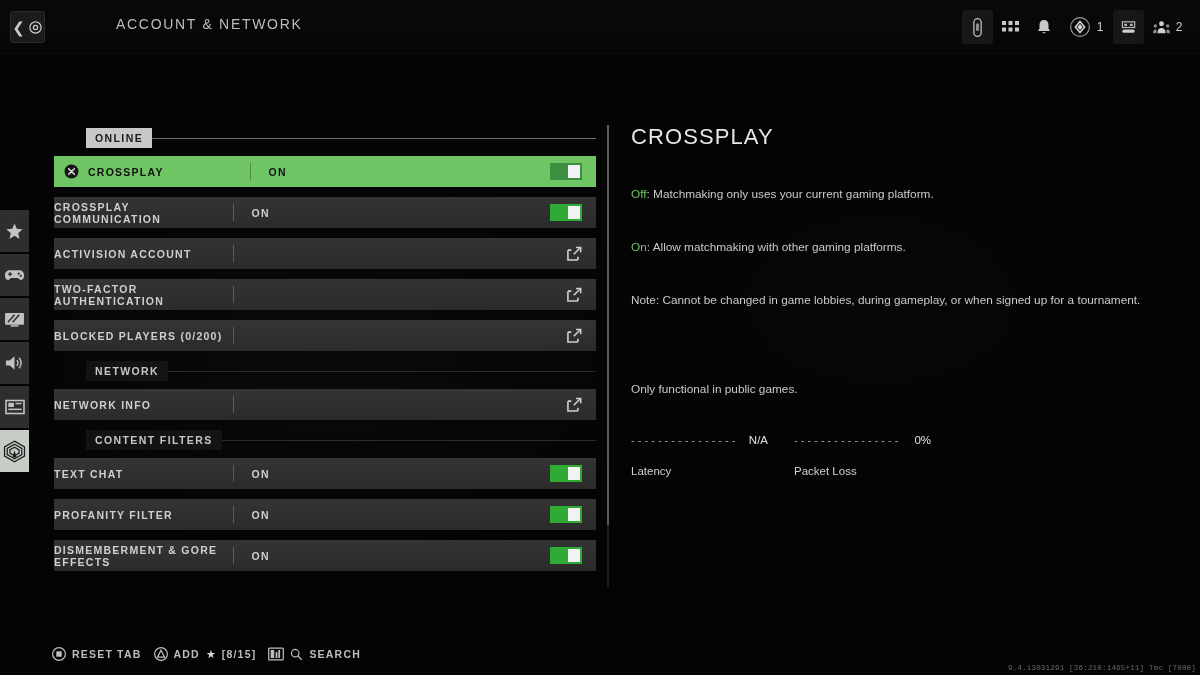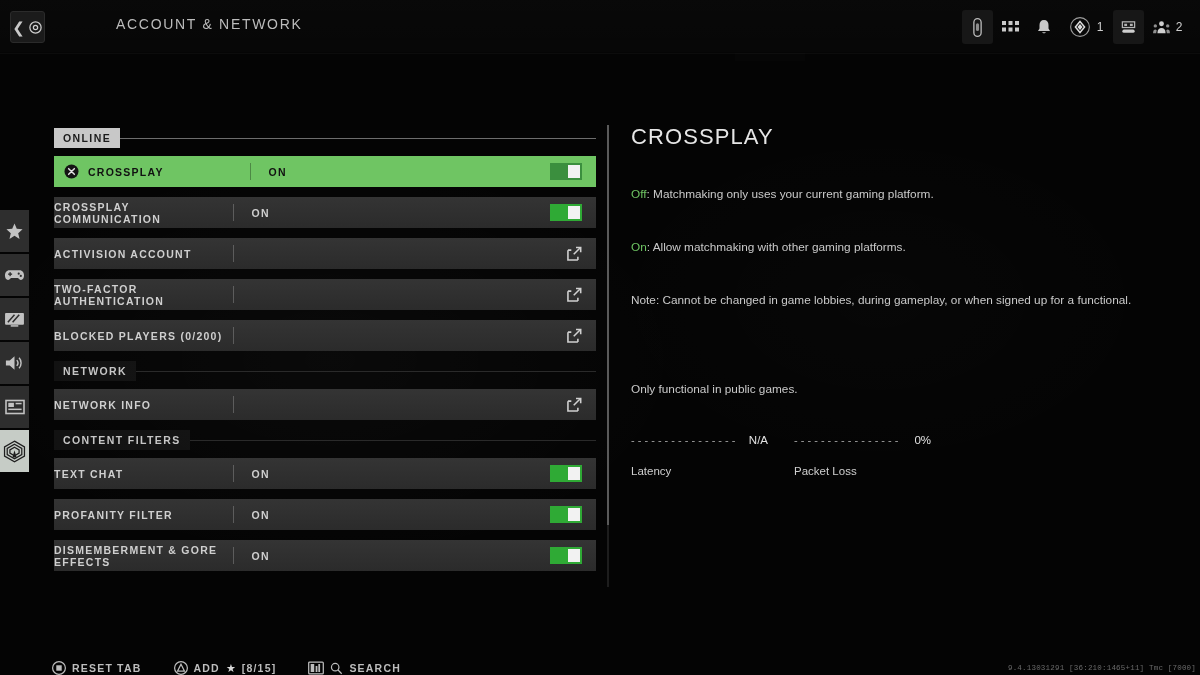--- a/index.html
+++ b/index.html
@@ -48,21 +48,21 @@
     position:absolute; left:31px; top:120px; width:14px; height:14px;
     background:#e3e3e3; color:#141414; font-size:8px; font-weight:bold;
     display:flex; align-items:center; justify-content:center; border-radius:2px;
     letter-spacing:-.3px;
     margin-left:41px;
   }
 
   
   .list { position:absolute; left:54px; top:128px; width:542px; }
   .sec-head {
-    height:20px; display:flex; align-items:center; margin-bottom:8px; position:relative;
+    height:20px; display:flex; align-items:center; margin-bottom:8px; position:relative;margin-left:32px;
   }
   .sec-head .chip {
     height:20px; display:flex; align-items:center; padding:0 9px;
     font-size:10.5px; letter-spacing:1.4px; font-weight:bold; text-transform:uppercase;
   }
   .sec-head.light .chip { background:#c8c8c8; color:#1b1b1b; }
   .sec-head.dark .chip { background:rgba(255,255,255,0.055); color:#c6c6c6; }
   .sec-head .rule { flex:1; height:1px; background:#6d6d6d; }
   .sec-head.dark .rule { background:#2a2a2a; }
 
@@ -109,21 +109,21 @@
 
   .meters { position:absolute; top:310px; left:0; width:300px; display:flex; gap:26px; }
   .meter { width:140px; }
   .meter-top { display:flex; align-items:baseline; gap:7px; }
   .meter-dashes { flex:1; font-size:11px; color:#a5a5a5; letter-spacing:0px; white-space:nowrap;
                   overflow:hidden; line-height:1; }
   .meter-val { font-size:11.5px; color:#e2e2e2; white-space:nowrap; }
   .meter-label { font-size:11.5px; color:#cfcfcf; margin-top:19px; }
 
   
-  .footer { position:absolute; left:52px; bottom:0; display:flex; align-items:center; gap:32px; }
+  .footer { position:absolute; left:52px; bottom:14px; display:flex; align-items:center; gap:12px; }
   .fbtn { display:flex; align-items:center; gap:6px; }
   .fbtn .txt { font-size:10.5px; letter-spacing:1.2px; font-weight:bold; color:#bdbdbd; text-transform:uppercase; }
   .star { color:#d8d8d8; font-size:11px; }
   .version {
     position:absolute; right:4px; bottom:3px; font-size:7.5px; color:#6a6a6a;
     font-family:"Liberation Mono", monospace; letter-spacing:.2px;
   }
 </style>
 </head>
 <body>
@@ -372,21 +372,21 @@
 <div class="scroll-thumb"></div>
 
 <div class="detail">
   <h1>CROSSPLAY</h1>
   <p>
     <span class="k">Off</span><span>: Matchmaking only uses your current gaming platform.</span>
   </p>
   <p>
     <span class="k">On</span><span>: Allow matchmaking with other gaming platforms.</span>
   </p>
-  <p>Note: Cannot be changed in game lobbies, during gameplay, or when signed up for a functional.</p>
+  <p>Note: Cannot be changed in game lobbies, during gameplay, or when signed up for a tournament.</p>
   <div class="note-extra">Only functional in public games.</div>
   <div class="meters" id="meters">
       <div class="meter">
         <div class="meter-top">
           <div class="meter-dashes">- - - - - - - - - - - - - - - -</div>
           <div class="meter-val">N/A</div>
         </div>
         <div class="meter-label">Latency</div>
       </div>
       <div class="meter">

